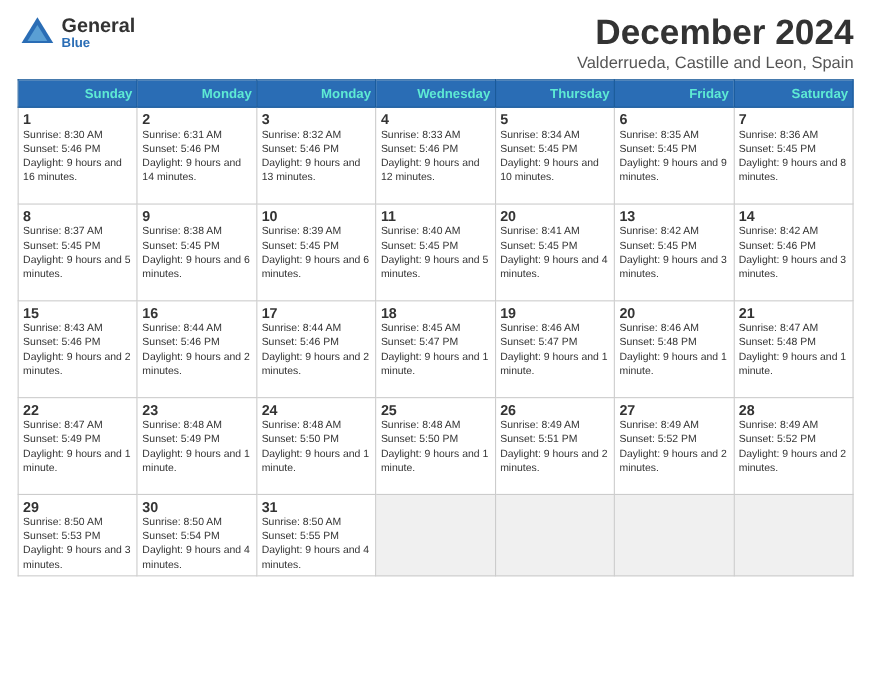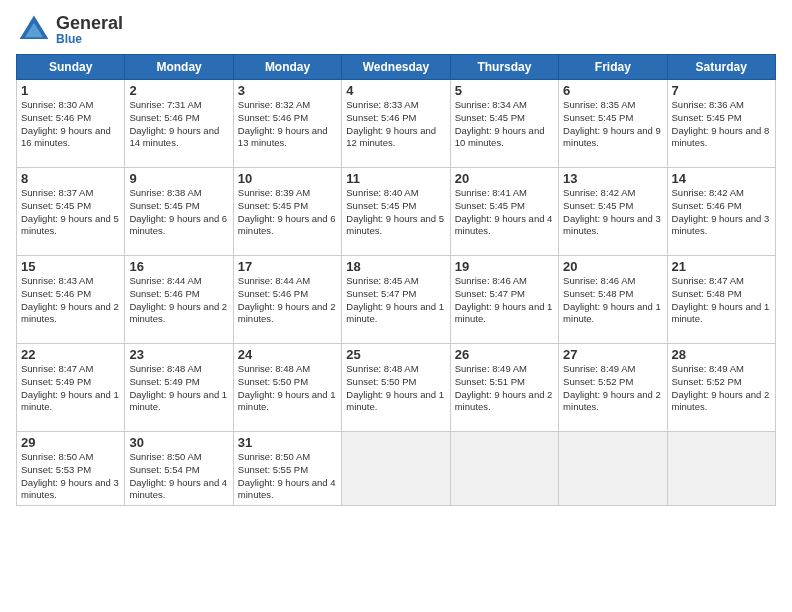--- a/index.html
+++ b/index.html
@@ -59,25 +59,25 @@
       color: #555;
       margin-top: 2px;
     }
     .calendar {
       width: 100%;
       border-collapse: collapse;
       table-layout: fixed;
     }
     .calendar th {
       background: #2a6db5;
-      color: #ffffff;
+      color: #5eead4;
       font-size: 12px;
       font-weight: bold;
       padding: 5px 4px;
-      text-align: center;
+      text-align: right;
       border: 1px solid #1a5a9a;
     }
     .calendar td {
       border: 1px solid #ccc;
       vertical-align: top;
       padding: 3px 4px;
       font-size: 9.5px;
       color: #333;
       background: #fff;
       height: 88px;
@@ -107,20 +107,24 @@
   <div class="header">
     <div class="logo">
       <svg class="logo-icon" viewBox="0 0 40 40">
         <polygon points="20,4 36,30 4,30" fill="#2a6db5"></polygon>
         <polygon points="20,12 30,28 10,28" fill="#5a9fd4"></polygon>
       </svg>
       <div class="logo-text">
         <span class="logo-general">General</span>
         <span class="logo-blue">Blue</span>
       </div>
+    </div>
+    <div class="title-section">
+      <div class="month-title">December 2024</div>
+      <div class="location">Valderrueda, Castille and Leon, Spain</div>
     </div>
   </div>
 
   <table class="calendar">
     <thead>
       <tr>
         <th>Sunday</th>
         <th>Monday</th>
         <th>Monday</th>
         <th>Wednesday</th>
@@ -132,21 +136,21 @@
     <tbody id="calendar-body">
     <tr>
           <td>
         <span class="day-number">1</span>
         <span class="cell-line">Sunrise: 8:30 AM</span>
         <span class="cell-line">Sunset: 5:46 PM</span>
         <span class="cell-line">Daylight: 9 hours and 16 minutes.</span>
       </td>
           <td>
         <span class="day-number">2</span>
-        <span class="cell-line">Sunrise: 7:31 AM</span>
+        <span class="cell-line">Sunrise: 6:31 AM</span>
         <span class="cell-line">Sunset: 5:46 PM</span>
         <span class="cell-line">Daylight: 9 hours and 14 minutes.</span>
       </td>
           <td>
         <span class="day-number">3</span>
         <span class="cell-line">Sunrise: 8:32 AM</span>
         <span class="cell-line">Sunset: 5:46 PM</span>
         <span class="cell-line">Daylight: 9 hours and 13 minutes.</span>
       </td>
           <td>

